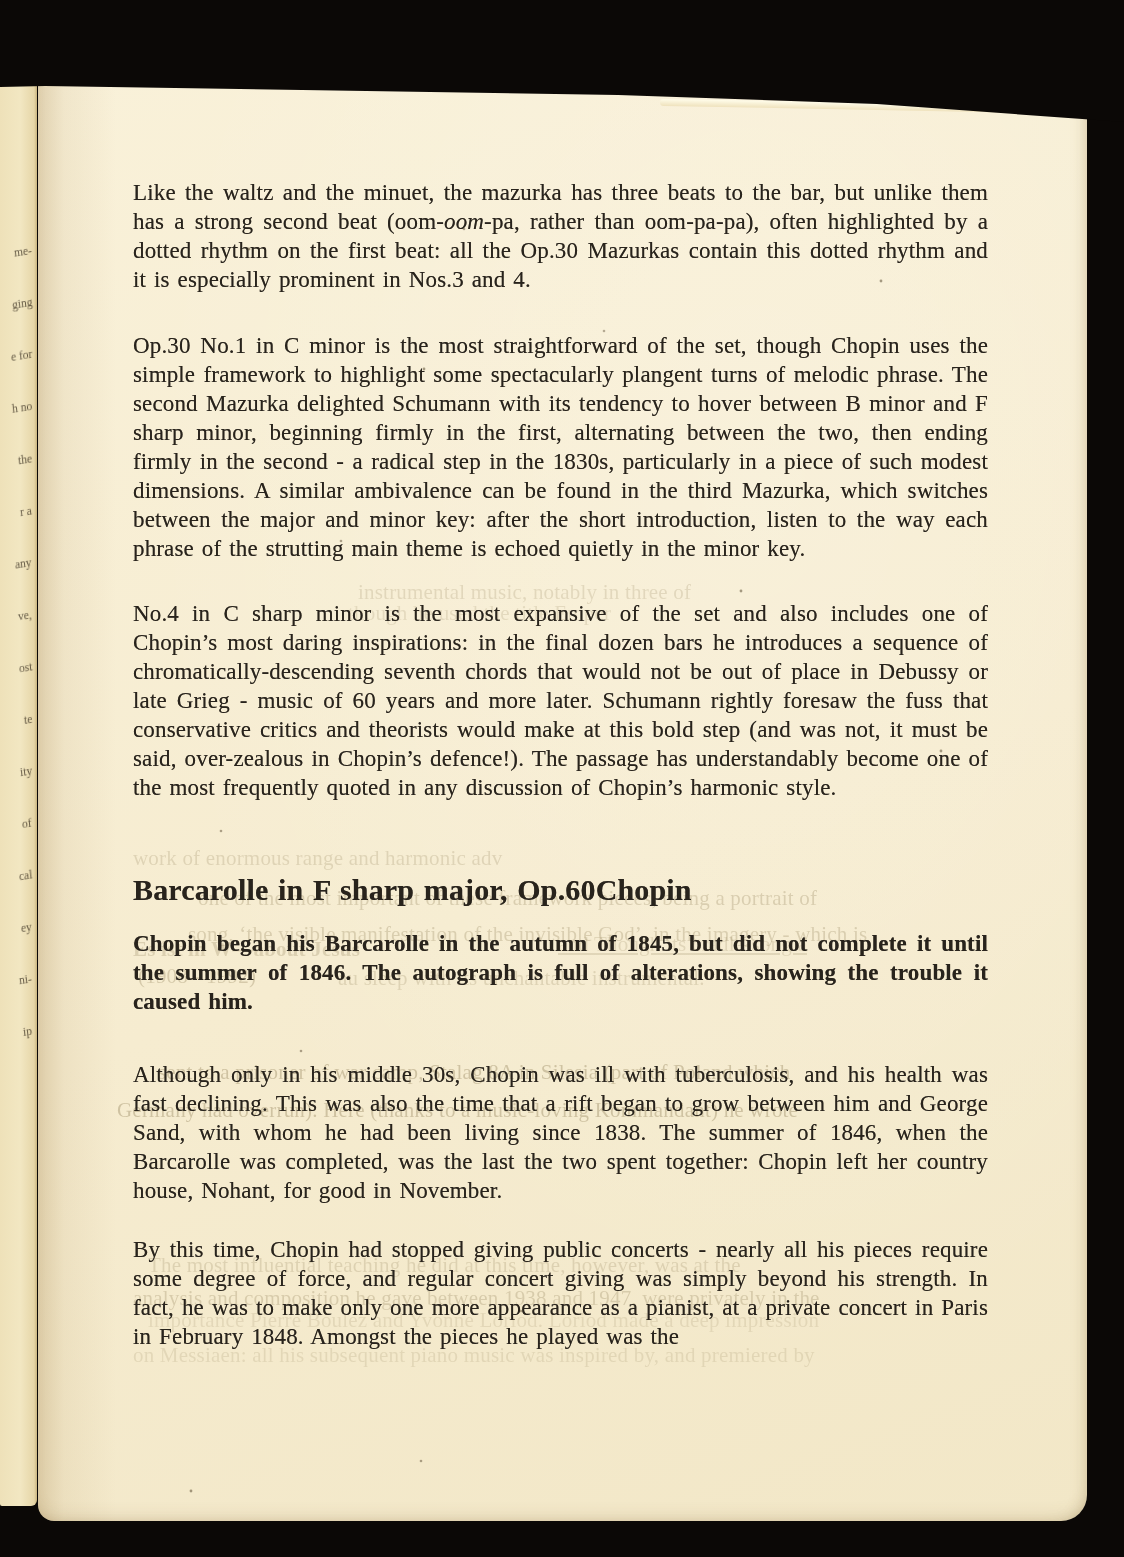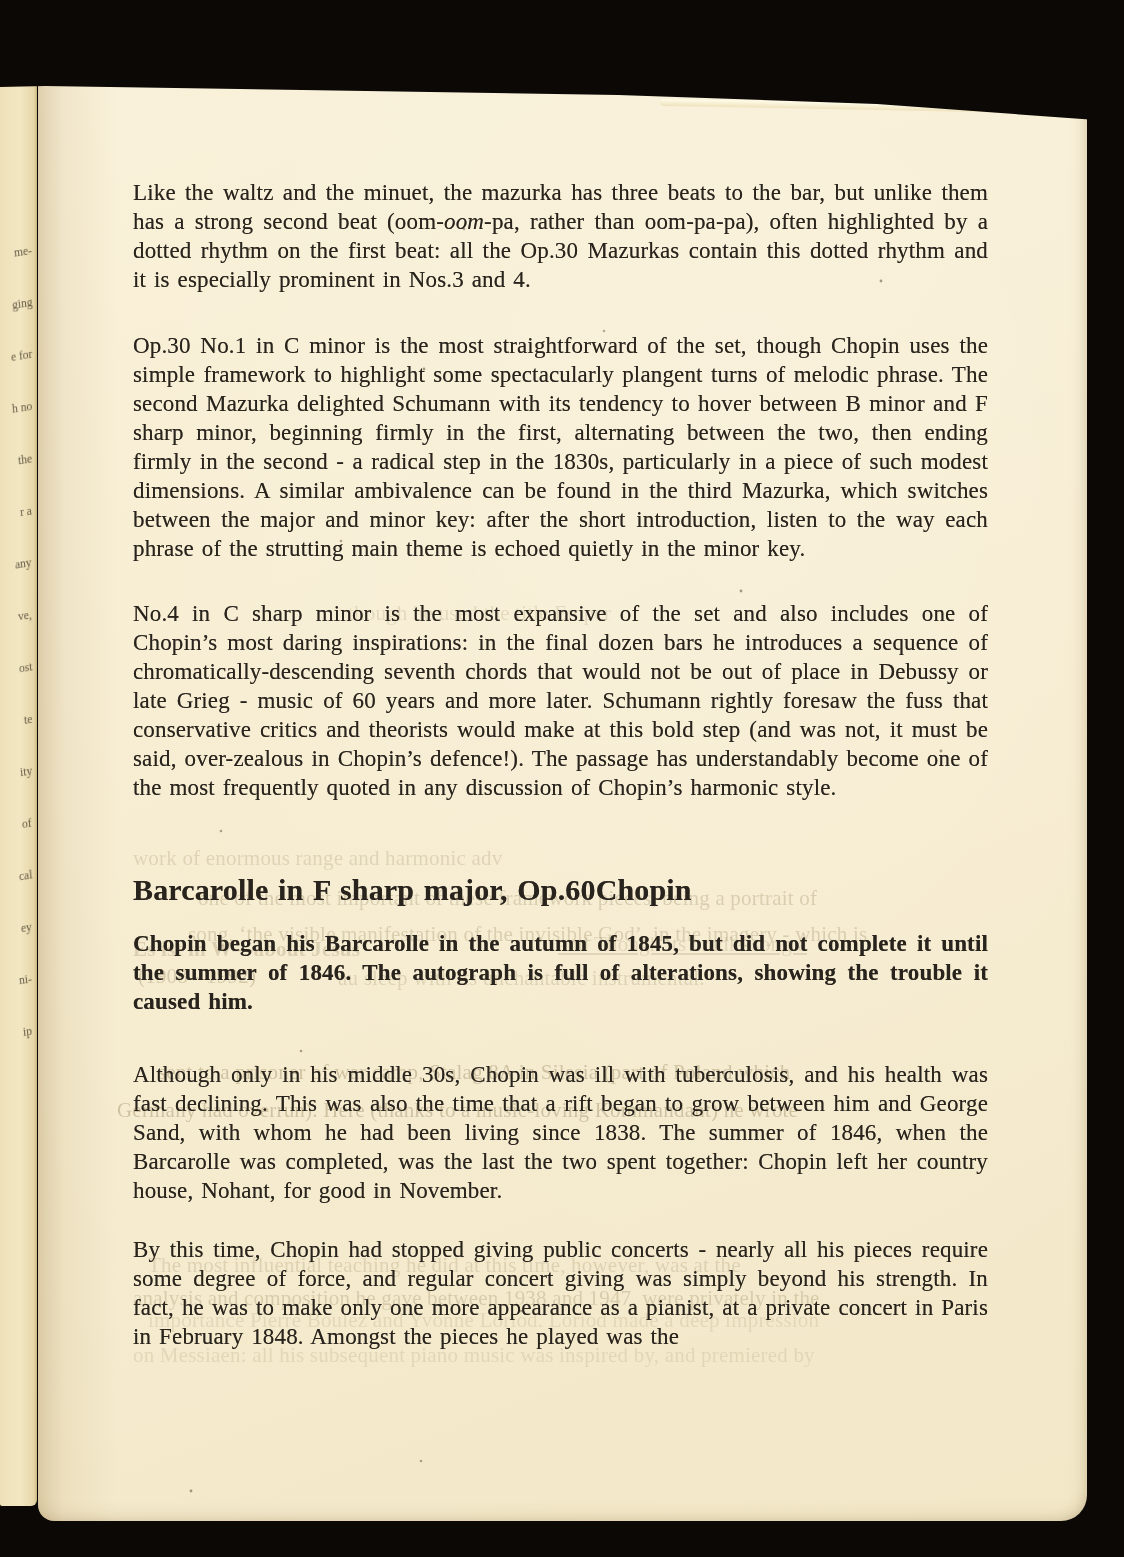--- a/index.html
+++ b/index.html
@@ -137,20 +137,21 @@
     <span class="edge-frag">cal</span>
     <span class="edge-frag">ey</span>
     <span class="edge-frag">ni-</span>
     <span class="edge-frag">ip</span>
   </div>
 
   <div class="under-page-edge"></div>
 
   <main class="page">
 
+    <span class="ghost gl0">instrumental music, notably in three of</span>
     <span class="ghost gl1">though he used the title Emper</span>
     <span class="ghost gl2">work of enormous range and harmonic adv</span>
     <span class="ghost gl3">one of the most important of these framework pieces, being a portrait of</span>
     <span class="ghost gl4">song, ‘the visible manifestation of the invisible God’, in the imagery - which is</span>
     <span class="ghost gl5">Es ist in W—about Jesus</span>
     <span class="ghost gl6">and Though its cradle-song a</span>
     <span class="ghost gl7">(1908 - 1992)</span>
     <span class="ghost gl8">au sleep with its unchantable instrumental.</span>
     <span class="ghost gl9">sent to a prisoner of war camp, Stalag 8A in Silesia (part of Poland which</span>
     <span class="ghost gl10">Germany had overrun). Here (thanks to a music-loving Kommandant) he wrote</span>

